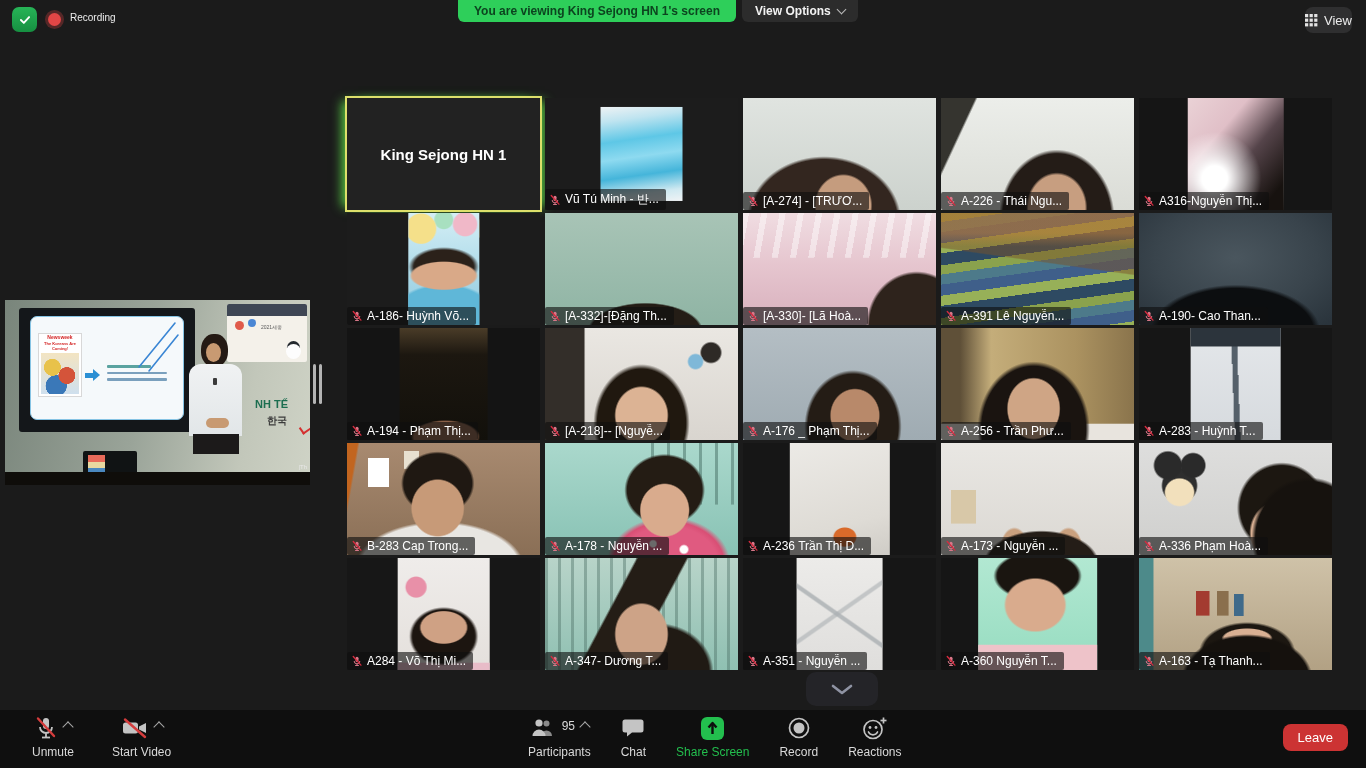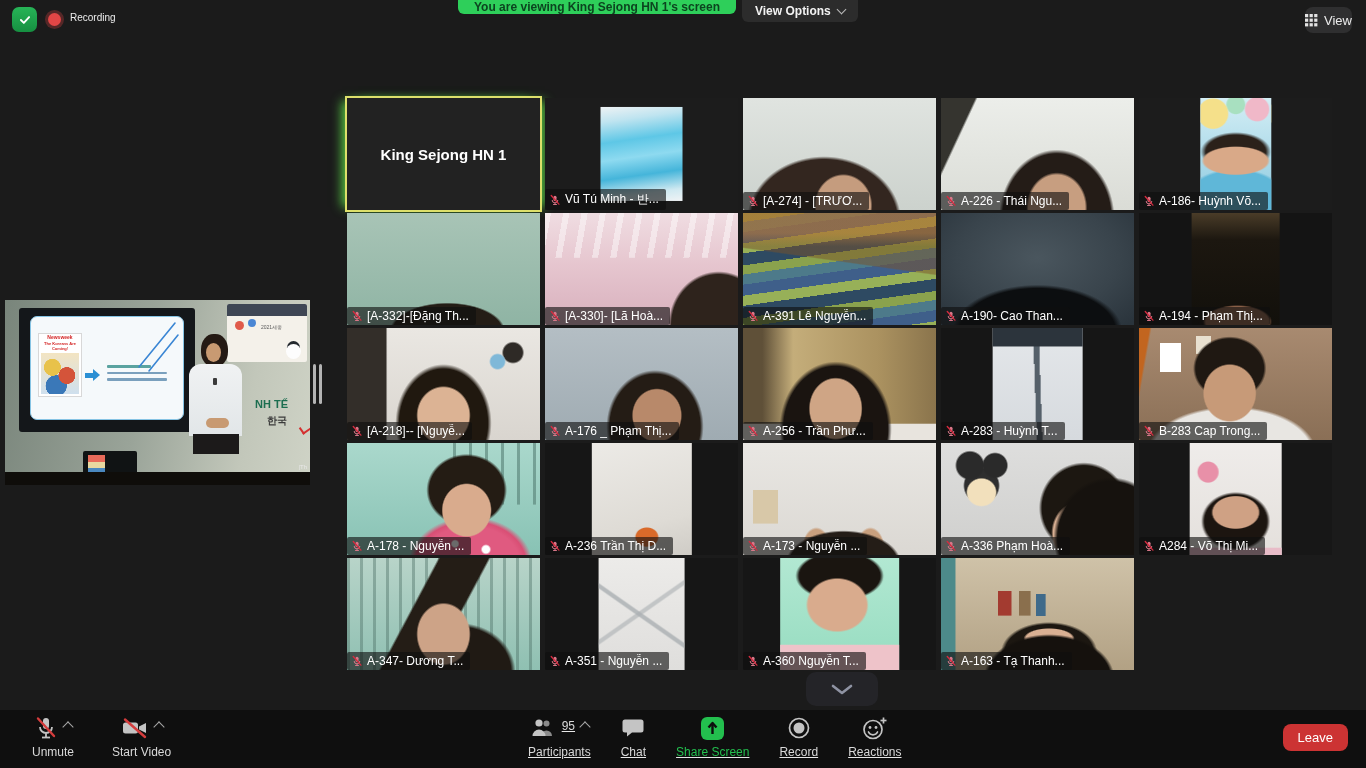--- a/index.html
+++ b/index.html
@@ -6,21 +6,21 @@
   #stage{position:relative;width:1366px;height:768px;background:#1b1b1b;overflow:hidden;
          font-family:"Liberation Sans","DejaVu Sans",sans-serif;color:#e8e8e8;}
 
   
   #topbar{position:absolute;left:0;top:0;width:100%;height:40px;}
   .shield{position:absolute;left:12px;top:7px;width:25px;height:25px;border-radius:7px;
           background:linear-gradient(180deg,#27b457,#168f41);display:flex;align-items:center;justify-content:center;}
   .recdot{position:absolute;left:48px;top:13px;width:13px;height:13px;border-radius:50%;
           background:#e24646;box-shadow:0 0 0 3px rgba(226,70,70,.3);}
   .reclabel{position:absolute;left:70px;top:12px;font-size:10px;color:#ececec;}
-  .banner{position:absolute;left:458px;top:0;height:14px;background:#2ecf5a;border-radius:0 0 6px 6px;
+  .banner{position:absolute;left:458px;top:0;height:22px;background:#2ecf5a;border-radius:0 0 6px 6px;
           display:flex;align-items:center;padding:0 16px;font-size:12px;font-weight:bold;color:#0c441f;}
   .viewoptions{position:absolute;left:742px;top:0;height:22px;background:#2c2c2c;border-radius:0 0 6px 6px;
           display:flex;align-items:center;gap:7px;padding:0 13px;font-size:12px;font-weight:bold;color:#f2f2f2;}
   .caret-down{width:6px;height:6px;border-right:1.6px solid #bbb;border-bottom:1.6px solid #bbb;
           transform:rotate(45deg);margin-top:-3px;}
   .viewbtn{position:absolute;right:14px;top:7px;height:26px;background:#2f2f30;border-radius:8px;
           display:flex;align-items:center;gap:6px;padding:0 0;font-size:13px;color:#ececec;}
 
   
   #grid{position:absolute;left:347px;top:98px;display:grid;
@@ -86,21 +86,21 @@
   #scrolldown{position:absolute;left:806px;top:672px;width:72px;height:34px;background:#242428;
          border-radius:10px;display:flex;align-items:center;justify-content:center;}
 
   
   #toolbar{position:absolute;left:0;bottom:0;width:100%;height:58px;background:#0f0f0f;}
   .tb-item{display:flex;flex-direction:column;align-items:center;gap:3px;color:#d9d9d9;font-size:12px;}
   .icon-row{height:26px;display:flex;align-items:flex-start;gap:6px;}
   .caret-up{width:7px;height:7px;border-left:1.6px solid #a8a8a8;border-top:1.6px solid #a8a8a8;
          transform:rotate(45deg);margin-top:7px;}
   #tb-left{position:absolute;left:14px;top:6px;display:flex;gap:38px;margin-left:18px;}
-  #tb-center{position:absolute;left:528px;top:6px;display:flex;gap:30px;text-decoration:underline;}
+  #tb-center{position:absolute;left:528px;top:6px;display:flex;gap:30px;}
   .pcount{font-size:12px;color:#d9d9d9;margin-top:3px;}
   .share-label{color:#23bf4e;}
   #leave{position:absolute;right:18px;top:14px;background:#cc3333;color:#fff;font-size:13px;
          border:none;border-radius:8px;padding:6px 15px;}
 </style>
 </head>
 <body>
 
 <div id="stage">
 
@@ -175,20 +175,35 @@
             <rect x="6" y="2.2" width="4" height="7" rx="2" fill="#d9788a"></rect>
             <path d="M4.2 8 a3.8 3.8 0 0 0 7.6 0" fill="none" stroke="#d9788a" stroke-width="1.3"></path>
             <line x1="8" y1="12" x2="8" y2="14" stroke="#d9788a" stroke-width="1.3"></line>
             <line x1="5.5" y1="14" x2="10.5" y2="14" stroke="#d9788a" stroke-width="1.3"></line>
             <line x1="3" y1="2" x2="13.2" y2="13.5" stroke="#d42b3f" stroke-width="1.8" stroke-linecap="round"></line>
           </svg>
           <span class="pname">A-226 - Thái Ngu...</span>
         </div>
       </div>
       <div class="tile">
+        <div class="video" style="background: rgb(21, 21, 21);">
+          <div class="inner-video" style="width: 50%; background: radial-gradient(circle at 28% 72%, rgb(255, 255, 255) 12%, rgba(255, 255, 255, 0) 44%), linear-gradient(130deg, rgb(234, 210, 214) 0%, rgb(224, 191, 199) 32%, rgb(85, 68, 74) 58%, rgb(23, 18, 15) 88%);"></div>
+        </div>
+        <div class="plabel">
+          <svg width="12" height="12" viewBox="0 0 16 16">
+            <rect x="6" y="2.2" width="4" height="7" rx="2" fill="#d9788a"></rect>
+            <path d="M4.2 8 a3.8 3.8 0 0 0 7.6 0" fill="none" stroke="#d9788a" stroke-width="1.3"></path>
+            <line x1="8" y1="12" x2="8" y2="14" stroke="#d9788a" stroke-width="1.3"></line>
+            <line x1="5.5" y1="14" x2="10.5" y2="14" stroke="#d9788a" stroke-width="1.3"></line>
+            <line x1="3" y1="2" x2="13.2" y2="13.5" stroke="#d42b3f" stroke-width="1.8" stroke-linecap="round"></line>
+          </svg>
+          <span class="pname">A316-Nguyễn Thị...</span>
+        </div>
+      </div>
+      <div class="tile">
         <div class="video" style="background: rgb(28, 28, 28);">
           <div class="inner-video" style="width: 37%; background: radial-gradient(52% 14% at 50% 56%, rgb(217, 169, 136) 86%, rgba(0, 0, 0, 0) 93%), radial-gradient(62% 22% at 50% 48%, rgb(43, 33, 26) 68%, rgba(0, 0, 0, 0) 80%), radial-gradient(72% 26% at 50% 88%, rgb(95, 183, 216) 88%, rgba(0, 0, 0, 0) 96%), radial-gradient(circle at 18% 14%, rgb(245, 224, 138) 0px, rgb(245, 224, 138) 13%, rgba(0, 0, 0, 0) 14%), radial-gradient(circle at 80% 10%, rgb(240, 184, 200) 0px, rgb(240, 184, 200) 10%, rgba(0, 0, 0, 0) 11%), radial-gradient(circle at 50% 6%, rgb(168, 224, 192) 0px, rgb(168, 224, 192) 8%, rgba(0, 0, 0, 0) 9%), linear-gradient(rgb(212, 238, 245) 0%, rgb(168, 216, 232) 60%, rgb(142, 200, 222) 100%);"></div>
         </div>
         <div class="plabel">
           <svg width="12" height="12" viewBox="0 0 16 16">
             <rect x="6" y="2.2" width="4" height="7" rx="2" fill="#d9788a"></rect>
             <path d="M4.2 8 a3.8 3.8 0 0 0 7.6 0" fill="none" stroke="#d9788a" stroke-width="1.3"></path>
             <line x1="8" y1="12" x2="8" y2="14" stroke="#d9788a" stroke-width="1.3"></line>
             <line x1="5.5" y1="14" x2="10.5" y2="14" stroke="#d9788a" stroke-width="1.3"></line>
             <line x1="3" y1="2" x2="13.2" y2="13.5" stroke="#d42b3f" stroke-width="1.8" stroke-linecap="round"></line>

